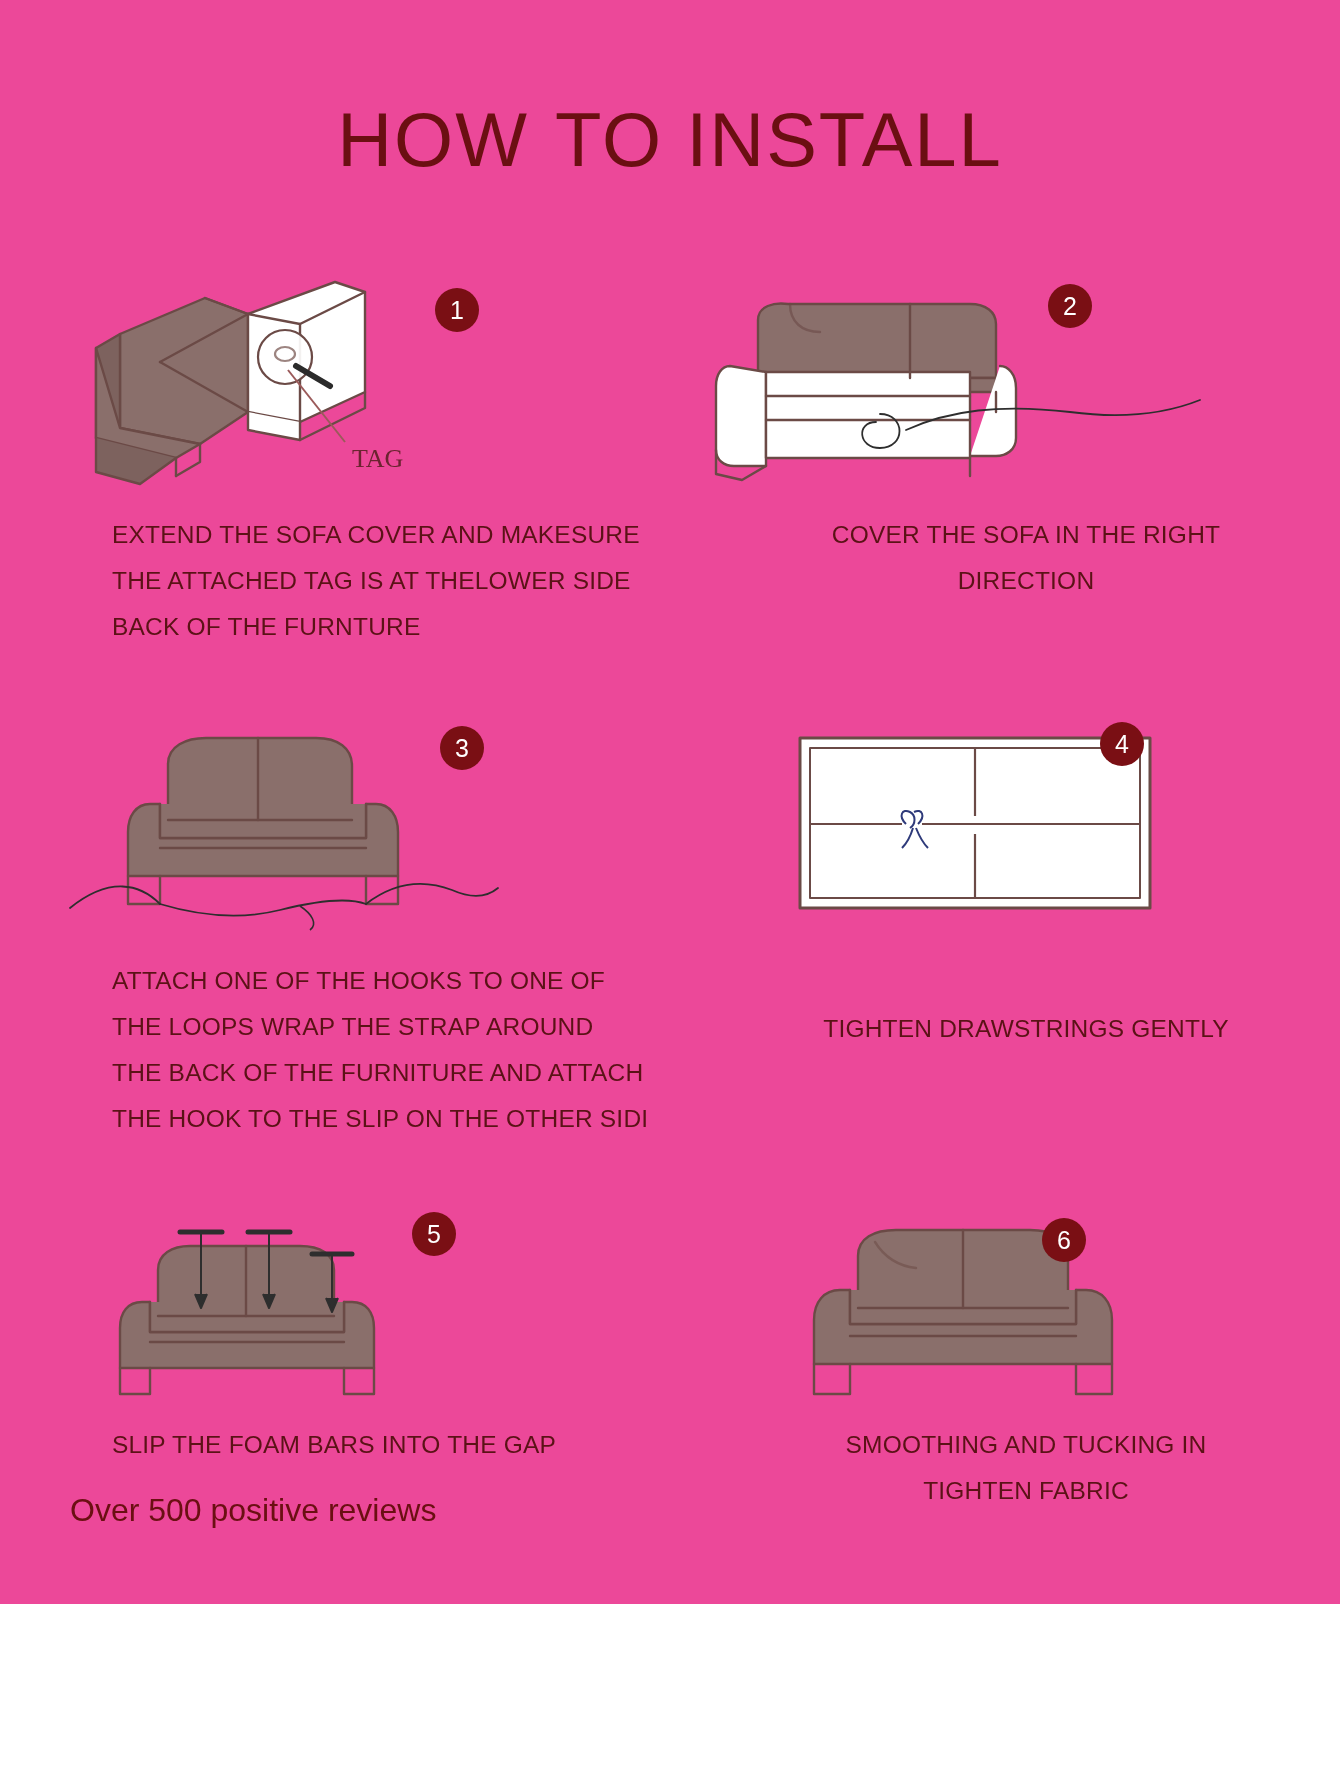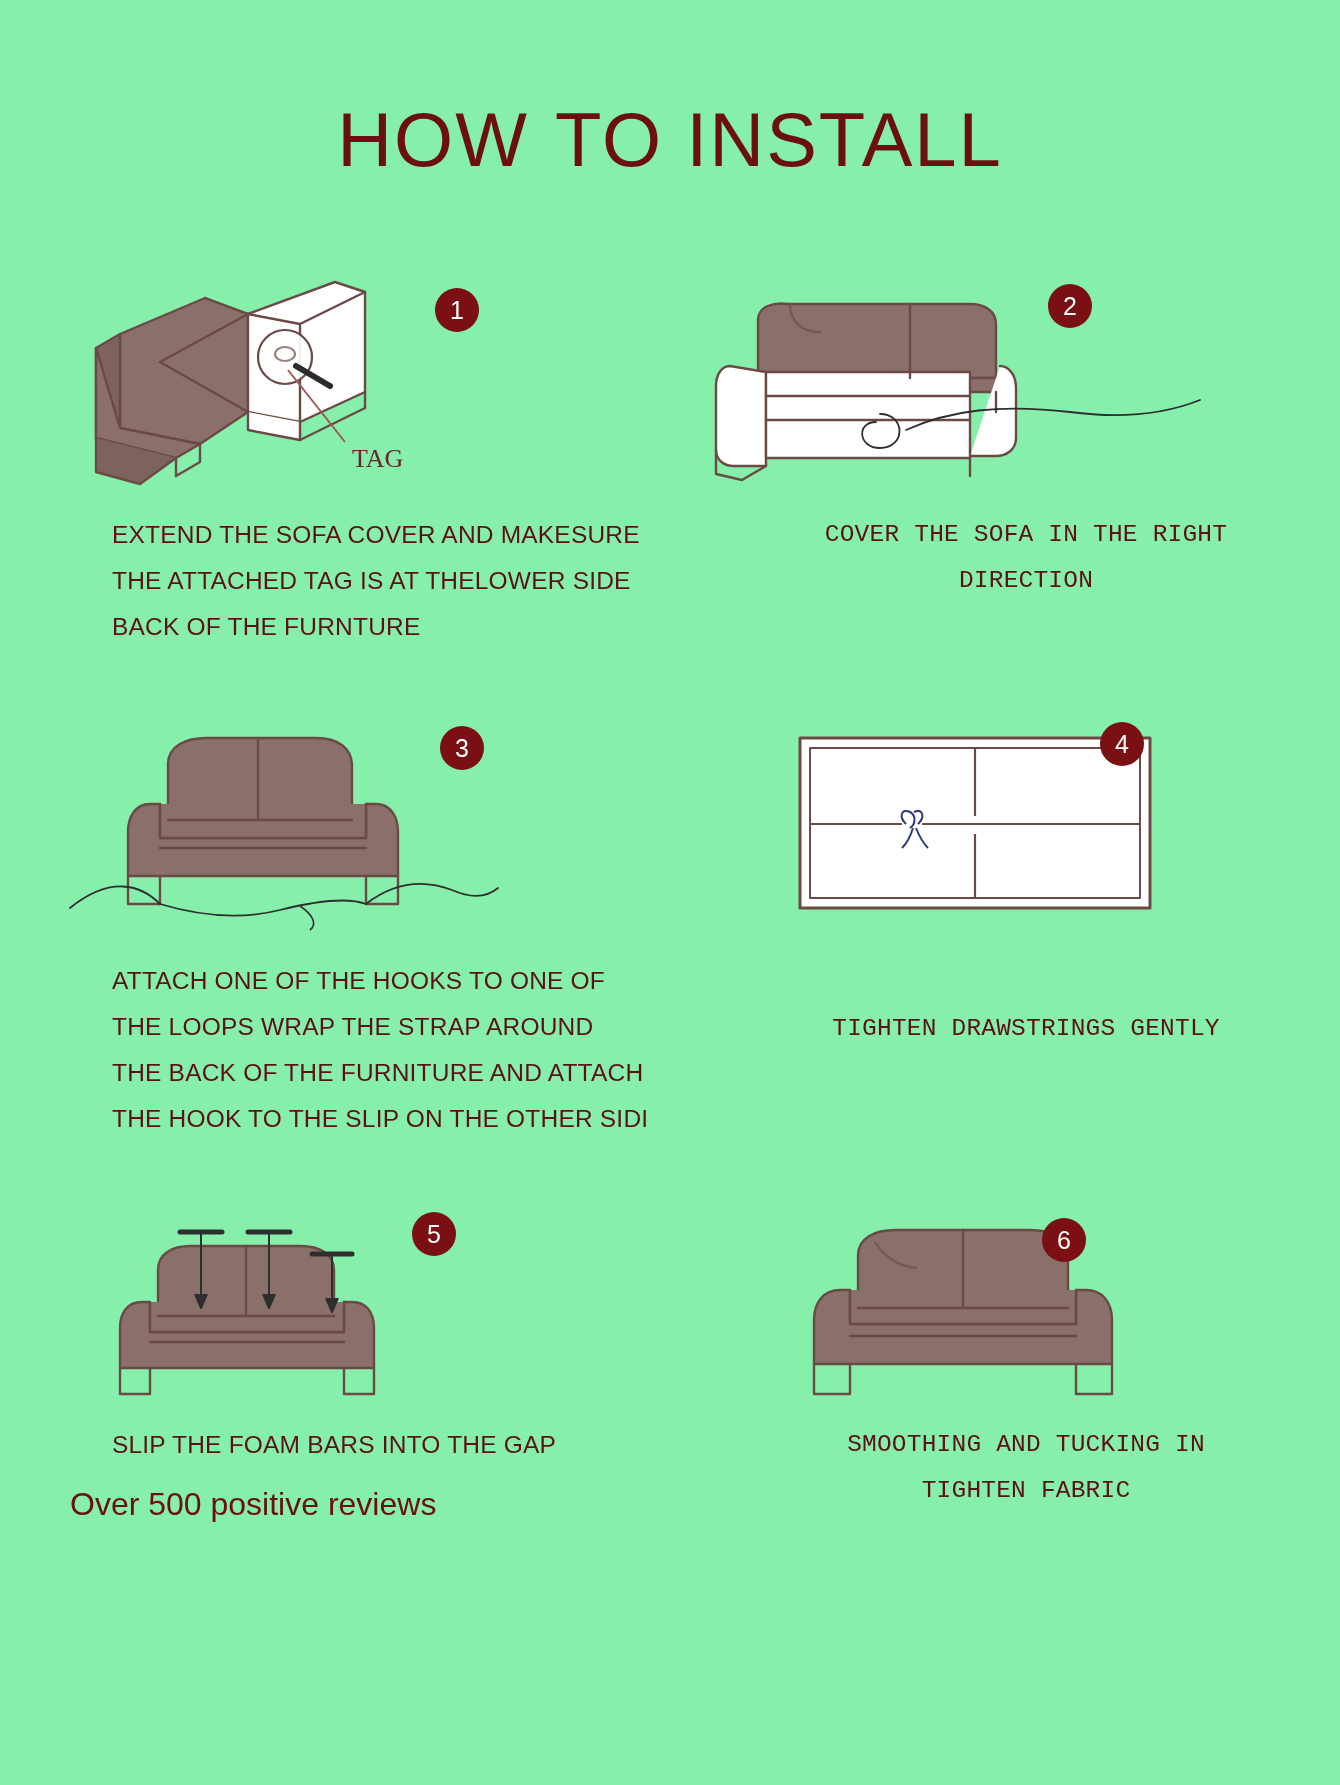--- a/index.html
+++ b/index.html
@@ -10,23 +10,23 @@
   body {
     width: 1340px;
     height: 1785px;
     font-family: "Liberation Sans", sans-serif;
     color: #5a1417;
     position: relative;
     overflow: hidden;
   }
   .page {
     width: 1340px;
-    height: 1785px;
+    height: 1604px;
     position: relative;
-    background: #86efac;
+    background: #ec4899;
   }
   .title {
     position: absolute;
     top: 96px;
     left: 0;
     width: 1340px;
     text-align: center;
     font-size: 76px;
     font-weight: 400;
     letter-spacing: 2px;
@@ -81,28 +81,27 @@
     margin-left: 42px;
   }
   .caption.left {
     padding-left: 70px;
     padding-right: 20px;
   }
   .caption.center {
     text-align: center;
     padding-left: 40px;
     padding-right: 40px;
-    font-family: Liberation Mono, monospace;
   }
   .caption div { white-space: nowrap; }
   .reviews {
     font-size: 32px;
     color: #6b0f12;
     padding-left: 70px;
-    margin-top: 18px;
+    margin-top: 24px;
     font-family: "Liberation Sans", sans-serif;
   }
   .tag-label {
     position: absolute;
     font-size: 26px;
     color: #6b2430;
     font-family: Liberation Serif, serif;
   }
 </style>
 </head>

